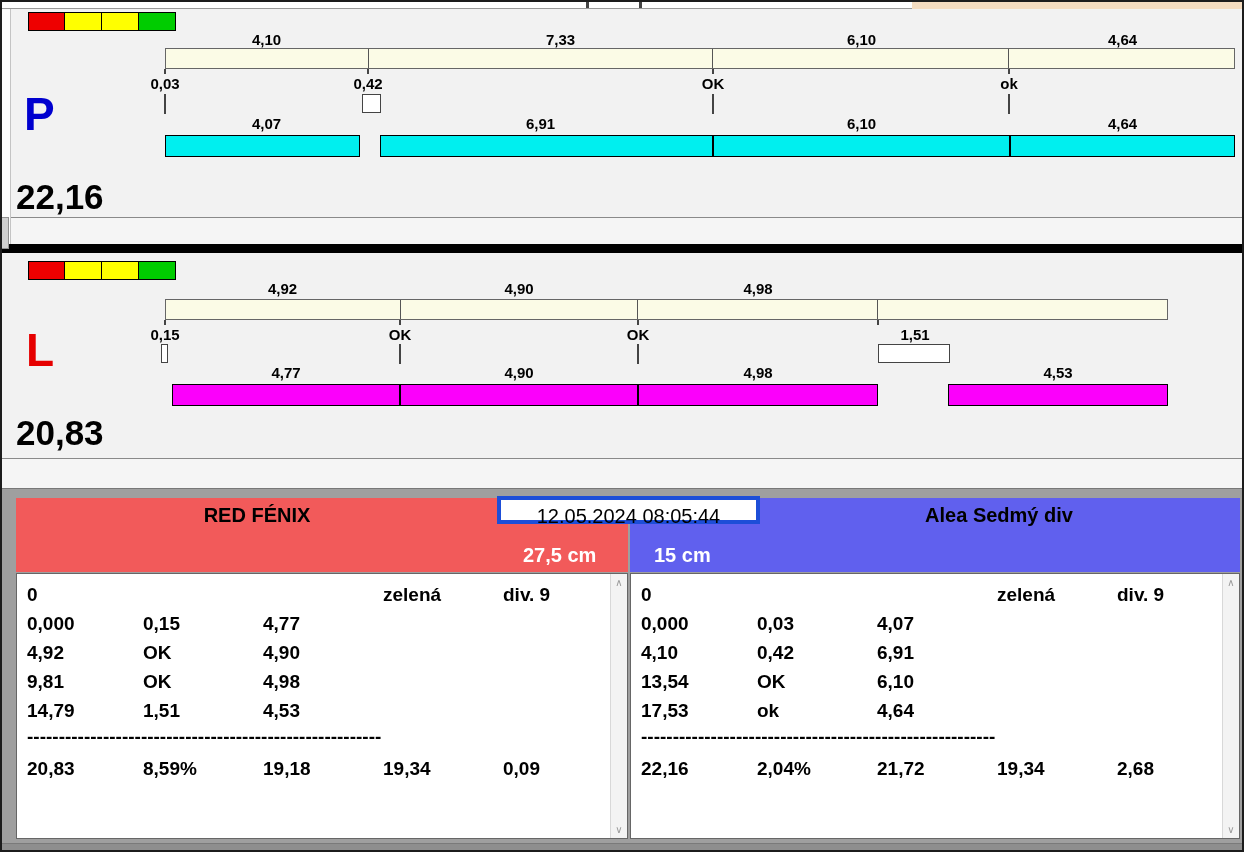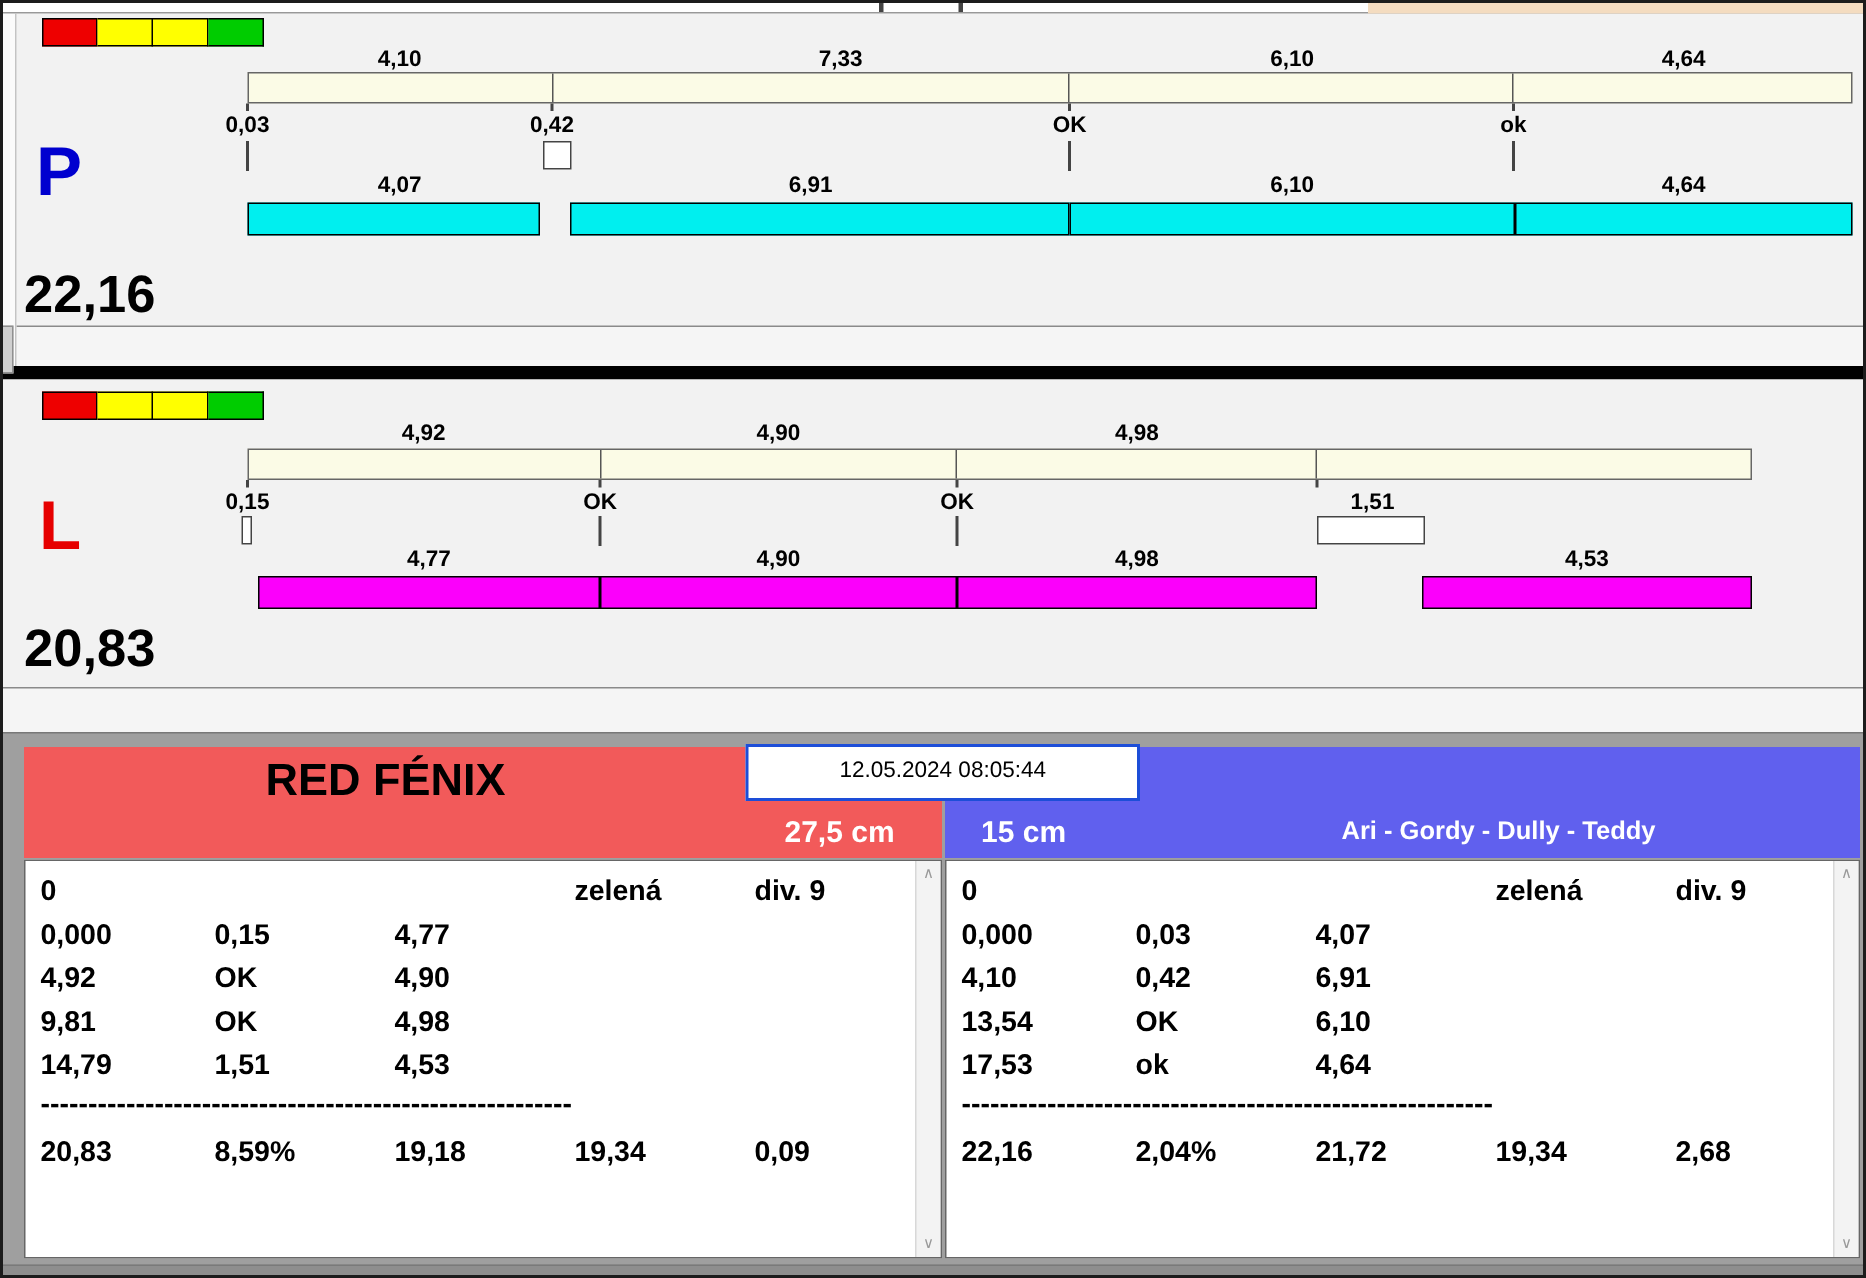--- a/index.html
+++ b/index.html
@@ -34,25 +34,25 @@
   .runbar { position:absolute; height:22px; border:1px solid #000; }
   .p-run { background:#00efef; }
   .l-run { background:#fb00fb; }
   .big-letter { position:absolute; font-size:46px; font-weight:bold; line-height:1; }
   .total { position:absolute; font-size:35px; font-weight:bold; }
 
   .bottom { position:absolute; left:0; top:488px; width:1244px; height:364px; background:#9f9f9f; border-top:1px solid #787878; }
   .team-header { position:absolute; top:9px; height:74px; }
   .th-left { left:16px; width:612px; background:#f25a5a; }
   .th-right { left:630px; width:610px; background:#6060ee; }
-  .team-title { position:absolute; top:6px; font-size:30px; font-weight:bold; text-align:center; color:#000; white-space:nowrap; }
+  .team-title { position:absolute; top:6px; font-size:20px; font-weight:bold; text-align:center; color:#000; white-space:nowrap; }
   .team-sub { position:absolute; top:46px; font-size:17px; font-weight:bold; text-align:center; color:#fff; white-space:nowrap; }
   .size-label { position:absolute; top:46px; font-size:20px; font-weight:bold; color:#fff; white-space:nowrap; }
-  .datetime { position:absolute; left:497px; top:7px; width:263px; height:38px; background:#fff; border:2px solid #1d4ed8;
-              font-size:15px; text-align:center; line-height:32px; z-index:6; }
+  .datetime { position:absolute; left:497px; top:7px; width:263px; height:28px; background:#fff; border:4px solid #1d4ed8;
+              font-size:20px; text-align:center; line-height:32px; z-index:6; }
 
   .resultbox { position:absolute; top:84px; height:266px; background:#fff; border:1px solid #666; overflow:hidden; }
   .rb-left { left:16px; width:612px; }
   .rb-right { left:630px; width:610px; }
   .trow { position:absolute; left:0; width:100%; height:26px; }
   .cell { position:absolute; font-size:19px; font-weight:bold; white-space:nowrap; }
   .vscroll { position:absolute; top:0; right:0; width:17px; height:100%; background:#f3f3f3; border-left:1px solid #d8d8d8; }
   .sb { position:absolute; left:0; width:100%; text-align:center; font-size:10px; color:#999; }
   .sb-up { top:3px; } .sb-down { bottom:3px; }
   .bstrip { position:absolute; left:0; top:354px; width:1244px; height:10px; background:#8e8e8e; border-top:1px solid #7a7a7a; }
@@ -174,21 +174,21 @@
 
 <div class="bottom">
 
   <div class="team-header th-left">
     <div class="team-title" style="left:0;width:482px">RED FÉNIX</div>
     <div class="size-label" style="left:507px">27,5 cm</div>
   </div>
 
   <div class="team-header th-right">
     <div class="size-label" style="left:24px">15 cm</div>
-    <div class="team-sub" style="left:128px;width:482px">Ari - Gordy - Dully - Teddy</div>
+    <div class="team-title" style="left:128px;width:482px">Alea Sedmý div</div>
   </div>
 
   <div class="datetime">12.05.2024 08:05:44</div>
 
   <div class="resultbox rb-left">
     <div class="trow" style="top:10px">
       <span class="cell" style="left:10px">0</span>
       <span class="cell" style="left:366px">zelená</span>
       <span class="cell" style="left:486px">div. 9</span>
     </div>

